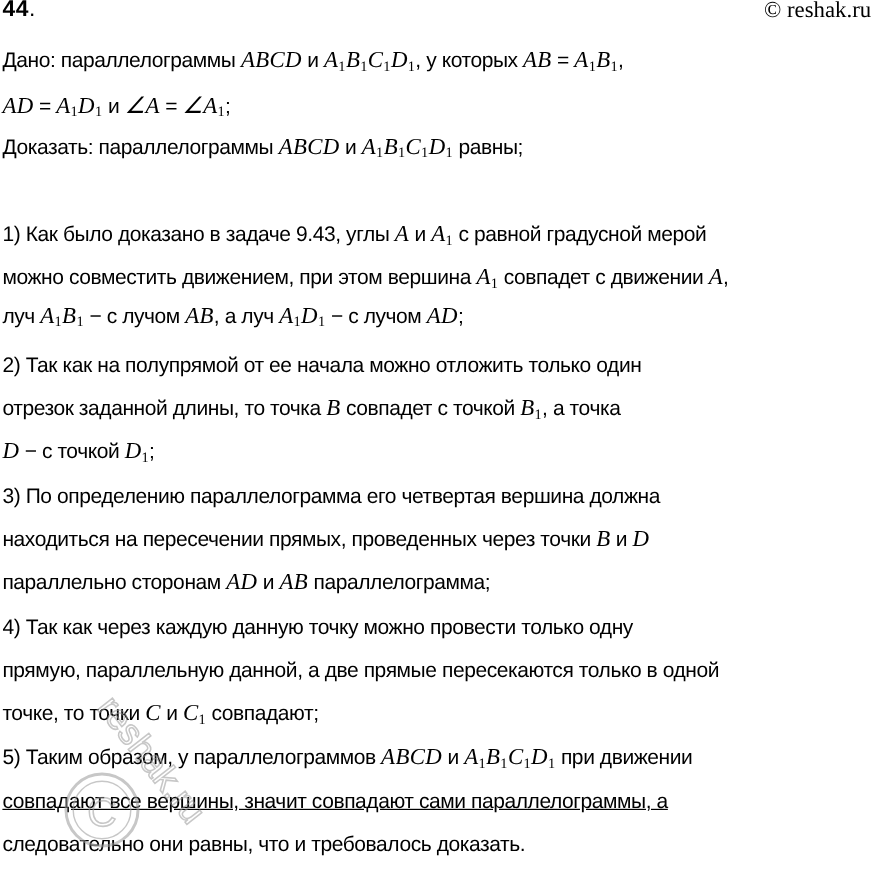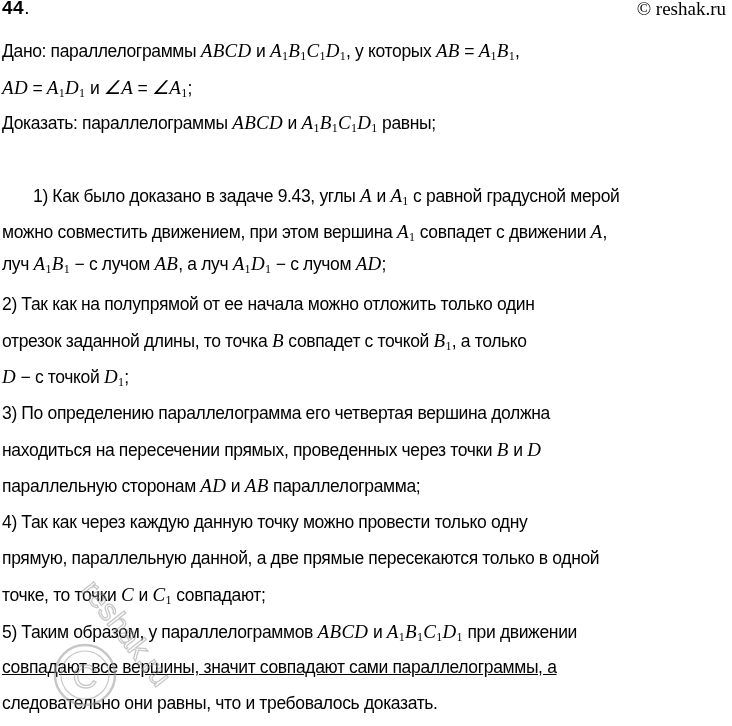--- a/index.html
+++ b/index.html
@@ -83,54 +83,54 @@
 
   <div class="line" style="top:76px;">
     <span class="m"><span>AD</span></span><span> = </span><span class="m"><span>A</span><sub>1</sub><span>D</span><sub>1</sub></span><span> и </span><span class="m"><span>∠A</span></span><span> = </span><span class="m"><span>∠A</span><sub>1</sub></span><span>;</span>
   </div>
 
   <div class="line" style="top:112px;">
     <span>Доказать:  параллелограммы </span><span class="m"><span>ABCD</span></span><span> и </span><span class="m"><span>A</span><sub>1</sub><span>B</span><sub>1</sub><span>C</span><sub>1</sub><span>D</span><sub>1</sub></span><span> равны;</span>
   </div>
 
 
-  <div class="line" style="top:185px;margin-left:31px;">
+  <div class="line" style="top:185px;">
     <span>1) Как было доказано в задаче 9.43, углы </span><span class="m"><span>A</span></span><span> и </span><span class="m"><span>A</span><sub>1</sub></span><span> с равной градусной мерой</span>
   </div>
 
   <div class="line" style="top:221px;">
     <span>можно совместить движением, при этом вершина </span><span class="m"><span>A</span><sub>1</sub></span><span> совпадет с движении </span><span class="m"><span>A</span></span><span>,</span>
   </div>
 
   <div class="line" style="top:253px;">
     <span>луч </span><span class="m"><span>A</span><sub>1</sub><span>B</span><sub>1</sub></span><span> − с лучом </span><span class="m"><span>AB</span></span><span>, а луч </span><span class="m"><span>A</span><sub>1</sub><span>D</span><sub>1</sub></span><span> − с лучом </span><span class="m"><span>AD</span></span><span>;</span>
   </div>
 
   <div class="line" style="top:294px;">
     <span>2) Так как на полупрямой от ее начала можно отложить только один</span>
   </div>
 
   <div class="line" style="top:330px;">
-    <span>отрезок заданной длины, то точка </span><span class="m"><span>B</span></span><span> совпадет с точкой </span><span class="m"><span>B</span><sub>1</sub></span><span>, а только</span>
+    <span>отрезок заданной длины, то точка </span><span class="m"><span>B</span></span><span> совпадет с точкой </span><span class="m"><span>B</span><sub>1</sub></span><span>, а точка</span>
   </div>
 
   <div class="line" style="top:366px;">
     <span class="m"><span>D</span></span><span> − с точкой </span><span class="m"><span>D</span><sub>1</sub></span><span>;</span>
   </div>
 
   <div class="line" style="top:403px;">
     <span>3) По определению параллелограмма его четвертая вершина должна</span>
   </div>
 
   <div class="line" style="top:439px;">
     <span>находиться на пересечении прямых, проведенных через точки </span><span class="m"><span>B</span></span><span> и </span><span class="m"><span>D</span></span>
   </div>
 
   <div class="line" style="top:475px;">
-    <span>параллельную сторонам </span><span class="m"><span>AD</span></span><span> и </span><span class="m"><span>AB</span></span><span> параллелограмма;</span>
+    <span>параллельно сторонам </span><span class="m"><span>AD</span></span><span> и </span><span class="m"><span>AB</span></span><span> параллелограмма;</span>
   </div>
 
   <div class="line" style="top:512px;">
     <span>4) Так как через каждую данную точку можно провести только одну</span>
   </div>
 
   <div class="line" style="top:548px;">
     <span>прямую, параллельную данной, а две прямые пересекаются только в одной</span>
   </div>
 

